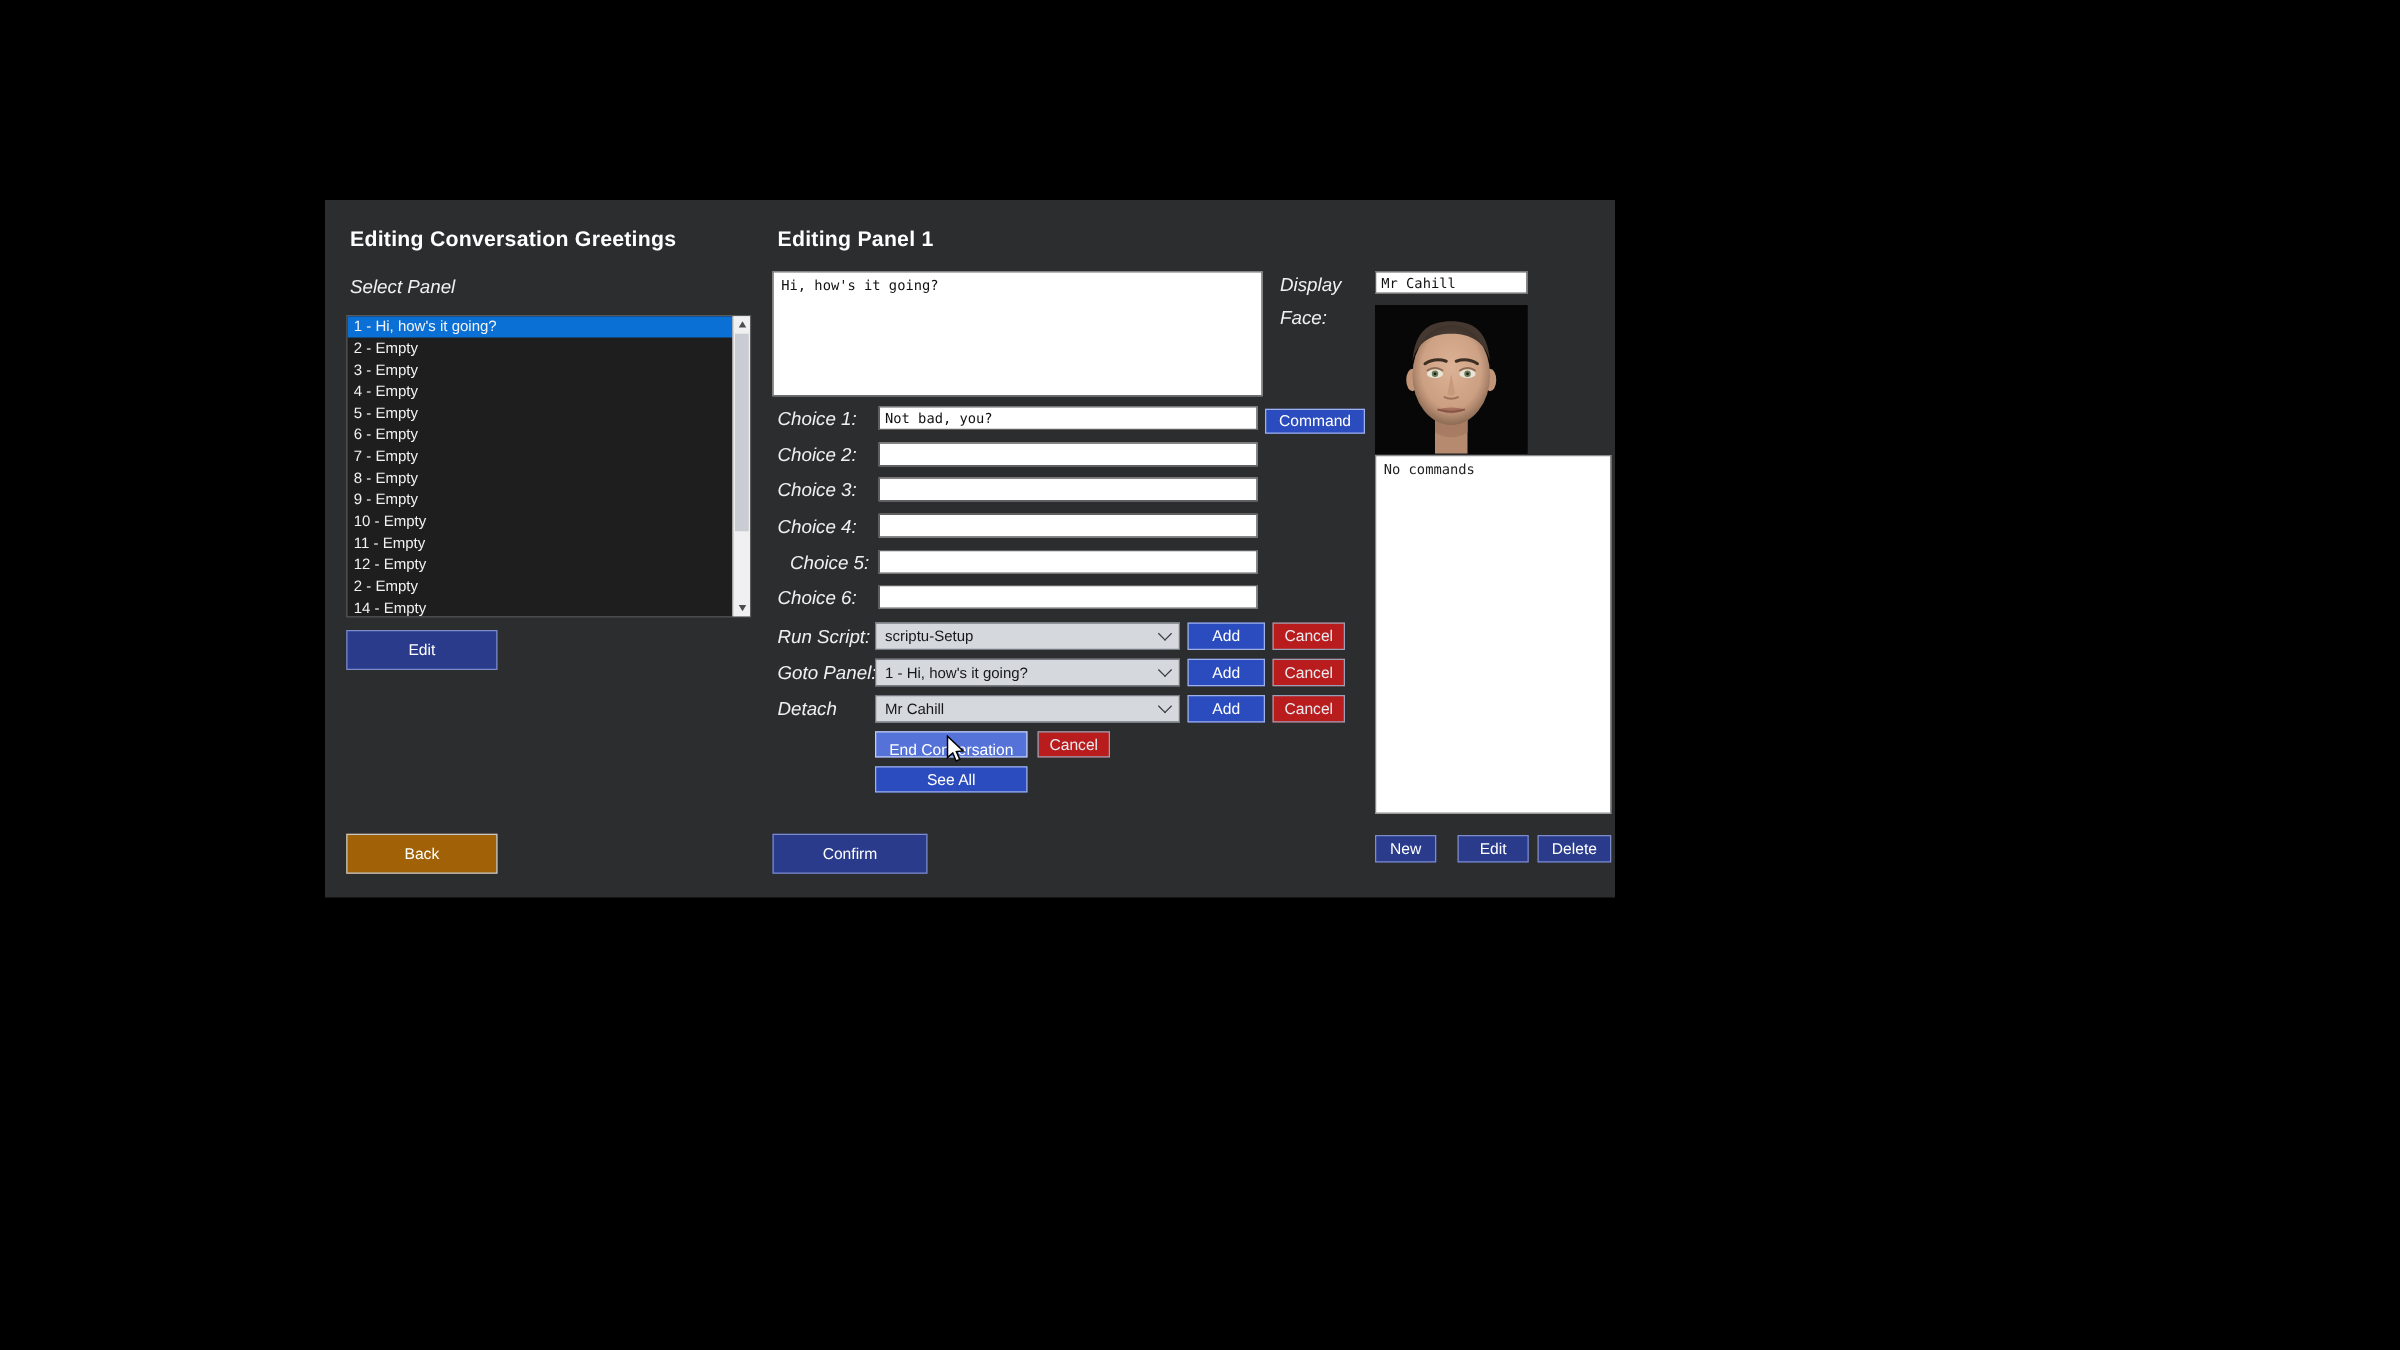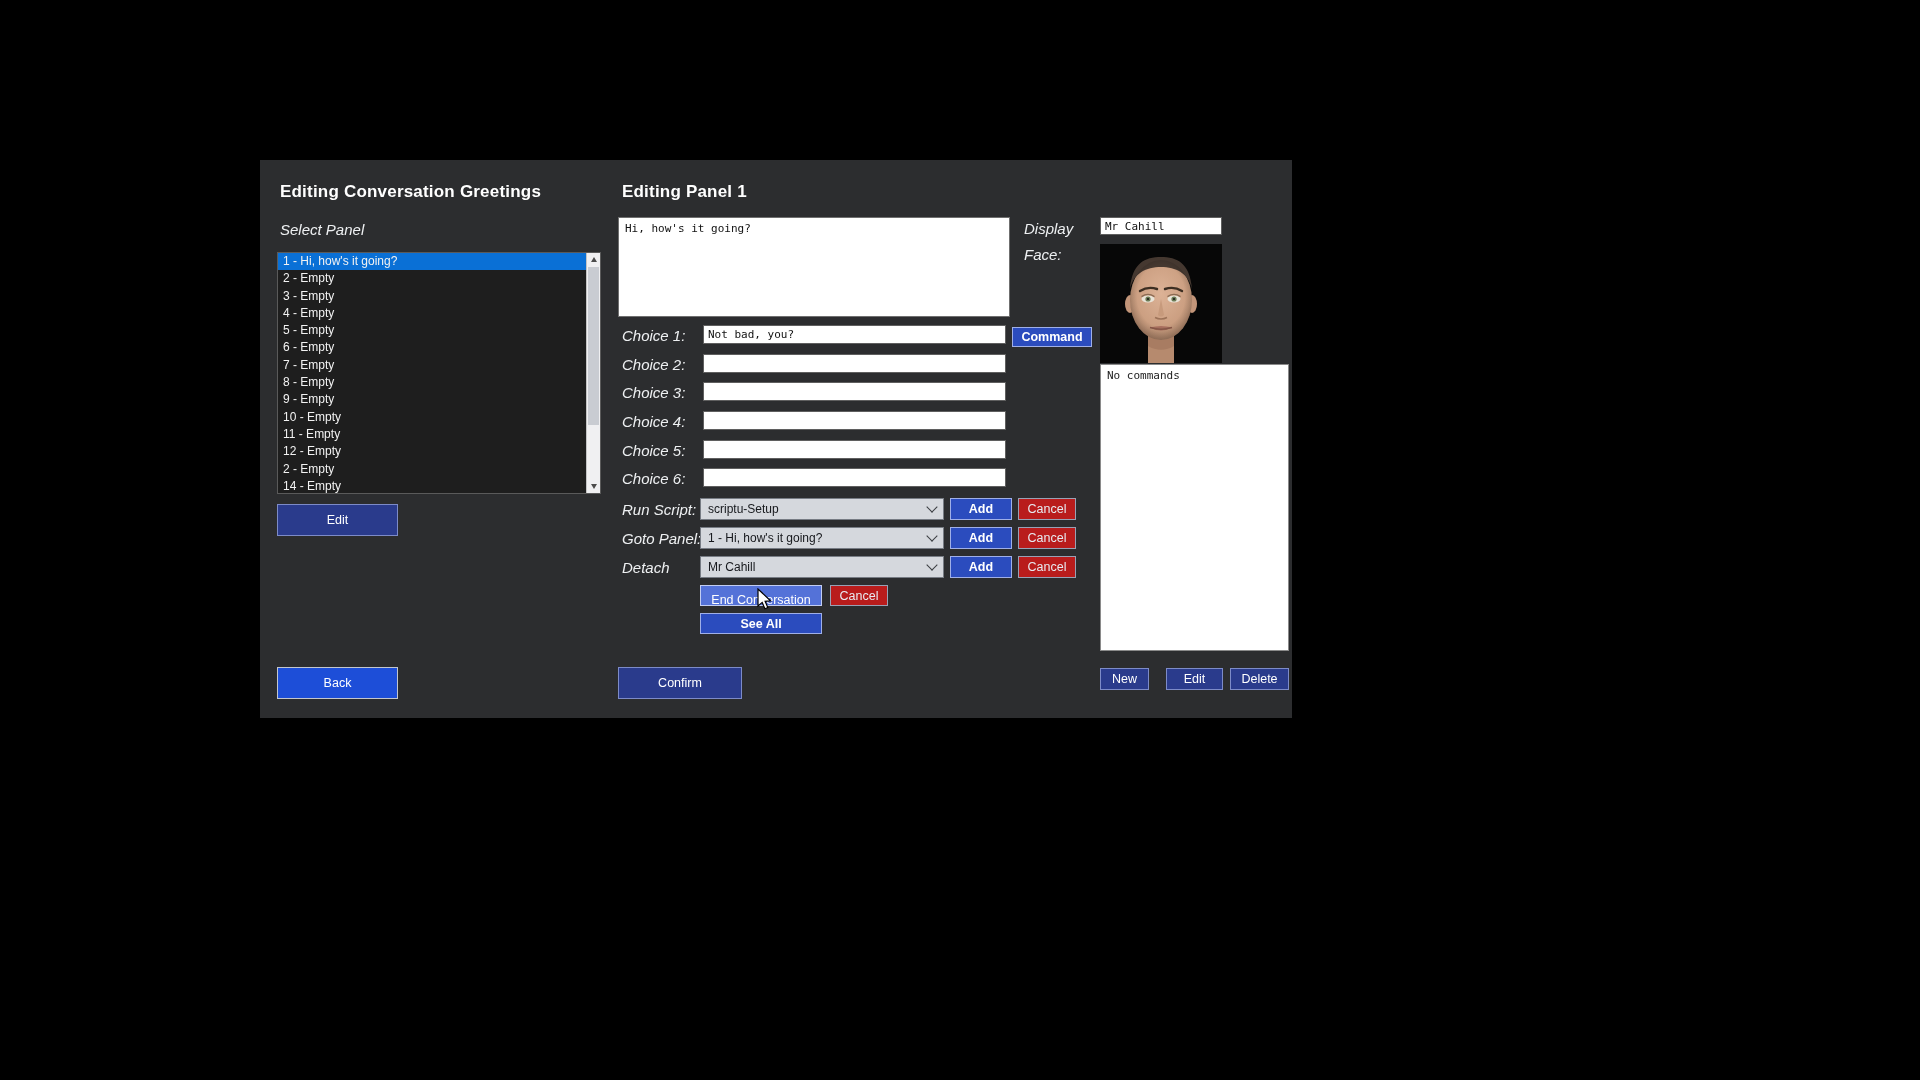--- a/index.html
+++ b/index.html
@@ -19,22 +19,22 @@
   .sb-btn.up{top:0;} .sb-btn.down{bottom:0;}
   .tri-up{width:0;height:0;border-left:3.5px solid transparent;border-right:3.5px solid transparent;border-bottom:5px solid #4c4c4c;}
   .tri-down{width:0;height:0;border-left:3.5px solid transparent;border-right:3.5px solid transparent;border-top:5px solid #4c4c4c;}
   .sb-thumb{position:absolute;left:1px;top:14px;width:11px;height:158px;background:#c9ccd2;}
 
   
   .btn{position:absolute;display:flex;align-items:center;justify-content:center;font-size:12.5px;
        color:#fff;box-sizing:border-box;border:1px solid transparent;cursor:default;
        font-family:"Liberation Sans",sans-serif;padding:0;}
   .btn-navy{background:#2a3b8c;border-color:#7d8bc8;}
-  .btn-blue{background:#2b4cbe;border-color:#9fafe8;font-weight:bold;}
-  .btn-gray{background:#1d4ed8;border-color:#c3c7ce;}
+  .btn-blue{background:#2b4cbe;border-color:#9fafe8;}
+  .btn-gray{background:#a16207;border-color:#c3c7ce;}
   .btn-cancel{background:#b91c1c;border-color:#98a1b5;color:#e8eaf0;}
   .btn-hover{background:#5472d8;border-color:#c2cdf2;overflow:hidden;align-items:flex-start;padding-top:7px;}
 
   
   .tarea{position:absolute;left:358px;top:57px;width:392px;height:100px;background:#fff;
          border:1px solid #6f6f6f;box-sizing:border-box;resize:none;
          font-family:"DejaVu Sans Mono",monospace;font-size:11px;color:#111;padding:4px 6px;line-height:14px;}
   .tin{position:absolute;background:#fff;border:1px solid #5f5f5f;box-sizing:border-box;
        font-family:"DejaVu Sans Mono",monospace;font-size:11px;color:#111;padding:0 4px;}
   .choice-in{left:443px;width:303px;height:19px;}
@@ -95,21 +95,21 @@
   <textarea class="tarea" spellcheck="false" style="">Hi, how's it going?</textarea>
 
   <div class="lbl" style="left:362px;top:167px;">Choice 1:</div>
   <input class="tin choice-in" style="top: 165px;" value="Not bad, you?">
   <div class="lbl" style="left:362px;top:196px;">Choice 2:</div>
   <input class="tin choice-in" style="top: 194px;" value="">
   <div class="lbl" style="left:362px;top:224px;">Choice 3:</div>
   <input class="tin choice-in" style="top: 222px;" value="">
   <div class="lbl" style="left:362px;top:253px;">Choice 4:</div>
   <input class="tin choice-in" style="top: 251px;" value="">
-  <div class="lbl" style="left:362px;top:282px;">Choice 5:</div>
+  <div class="lbl" style="left:372px;top:282px;">Choice 5:</div>
   <input class="tin choice-in" style="top: 280px;" value="">
   <div class="lbl" style="left:362px;top:310px;">Choice 6:</div>
   <input class="tin choice-in" style="top: 308px;" value="">
 
   <button class="btn btn-blue" style="left:752px;top:167px;width:80px;height:20px;">Command</button>
 
   <div class="lbl" style="left:362px;top:341px;">Run Script:</div>
   <div class="combo" style="top:338px;">
     <span class="combo-text">scriptu-Setup</span>
     <span class="chev"></span>

